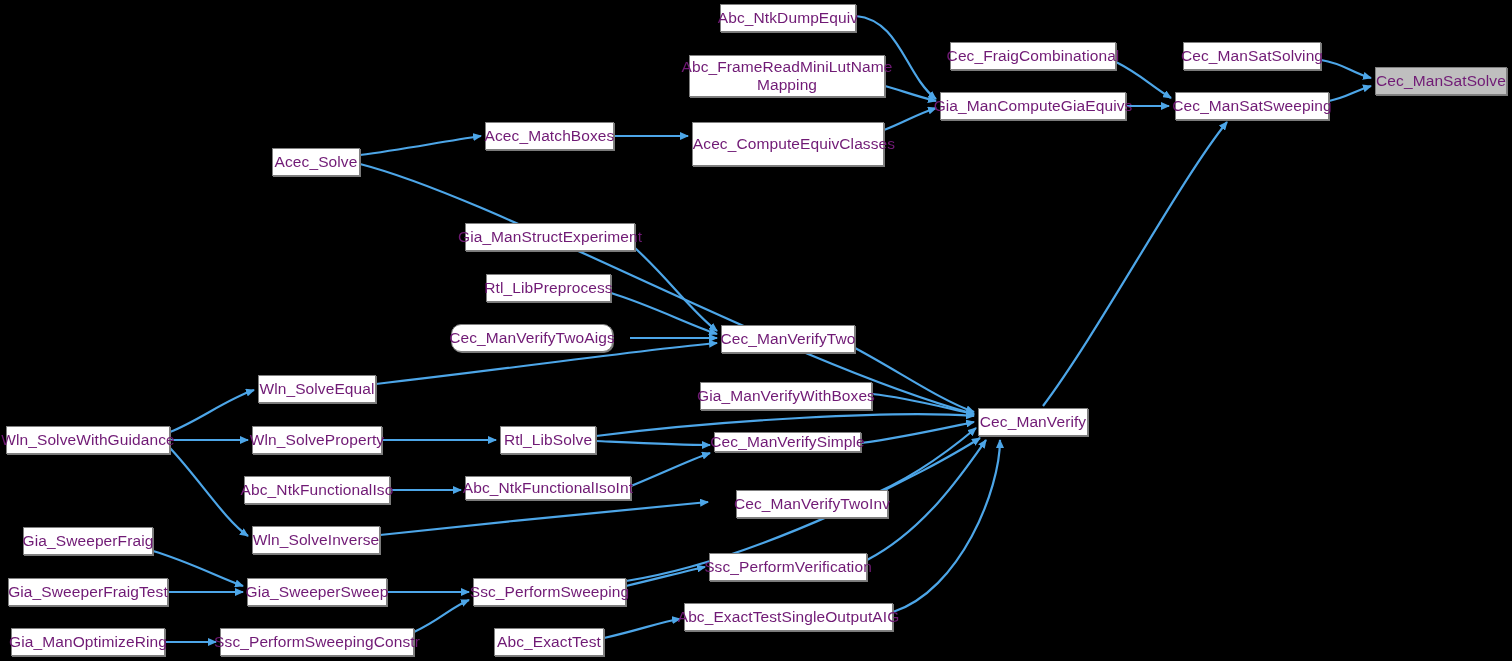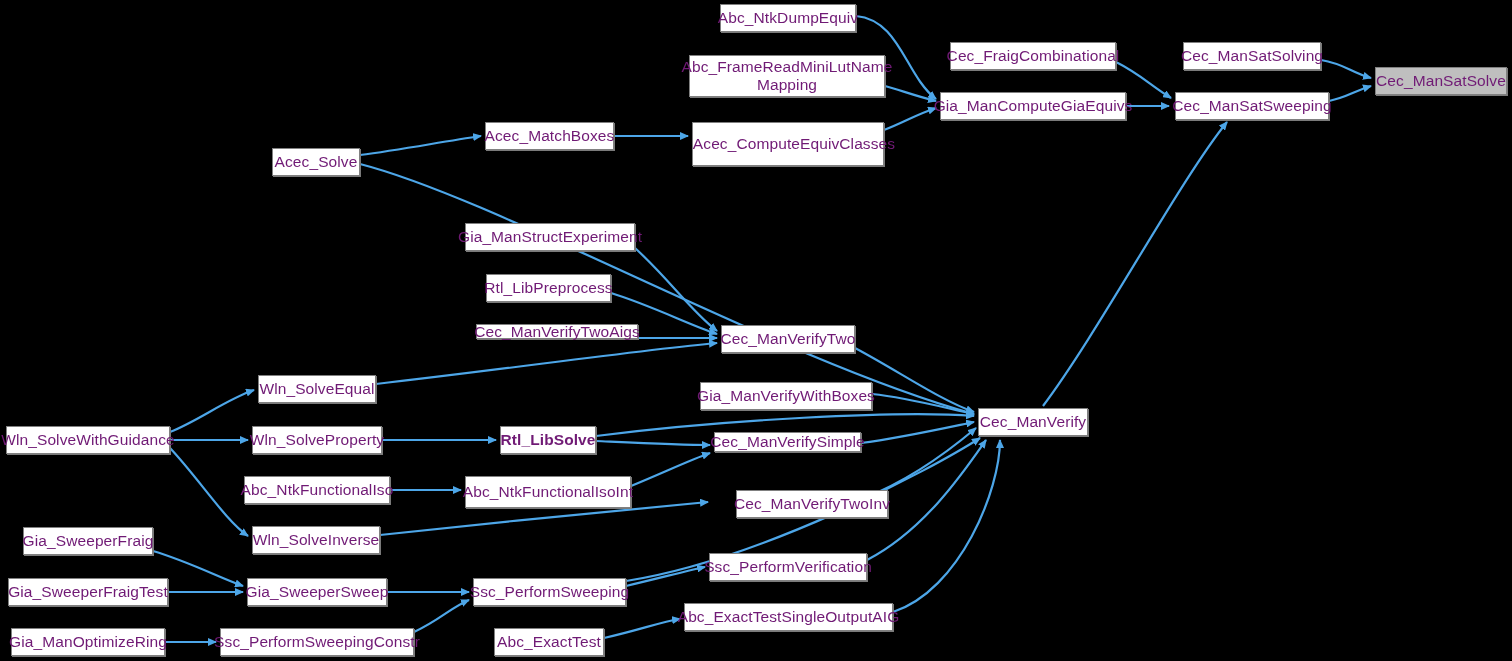--- a/index.html
+++ b/index.html
@@ -87,31 +87,31 @@
       <div class="node current" style="left: 1375px; top: 67px; width: 132px; height: 28px;">Cec_ManSatSolve</div>
       <div class="node" style="left: 689px; top: 55px; width: 196px; height: 42px;">Abc_FrameReadMiniLutName
 Mapping</div>
       <div class="node" style="left: 940px; top: 92px; width: 186px; height: 28px;">Gia_ManComputeGiaEquivs</div>
       <div class="node" style="left: 1175px; top: 92px; width: 154px; height: 28px;">Cec_ManSatSweeping</div>
       <div class="node" style="left: 485px; top: 122px; width: 129px; height: 28px;">Acec_MatchBoxes</div>
       <div class="node" style="left: 692px; top: 122px; width: 192px; height: 44px; padding-left: 12px;">Acec_ComputeEquivClasses</div>
       <div class="node" style="left: 272px; top: 148px; width: 88px; height: 28px;">Acec_Solve</div>
       <div class="node" style="left: 465px; top: 223px; width: 170px; height: 28px;">Gia_ManStructExperiment</div>
       <div class="node" style="left: 486px; top: 274px; width: 125px; height: 28px;">Rtl_LibPreprocess</div>
-      <div class="node" style="left: 476px; top: 324px; width: 162px; height: 15px;">Cec_ManVerifyTwoAigs</div>
+      <div class="node" style="left: 451px; top: 324px; width: 162px; height: 28px; border-radius: 10px;">Cec_ManVerifyTwoAigs</div>
       <div class="node" style="left: 721px; top: 325px; width: 134px; height: 28px;">Cec_ManVerifyTwo</div>
       <div class="node" style="left: 258px; top: 375px; width: 118px; height: 28px;">Wln_SolveEqual</div>
       <div class="node" style="left: 700px; top: 382px; width: 172px; height: 28px;">Gia_ManVerifyWithBoxes</div>
       <div class="node" style="left: 6px; top: 426px; width: 164px; height: 28px;">Wln_SolveWithGuidance</div>
       <div class="node" style="left: 252px; top: 426px; width: 130px; height: 28px;">Wln_SolveProperty</div>
-      <div class="node" style="left: 500px; top: 426px; width: 96px; height: 28px; font-weight: bold;">Rtl_LibSolve</div>
+      <div class="node" style="left: 500px; top: 426px; width: 96px; height: 28px;">Rtl_LibSolve</div>
       <div class="node" style="left: 978px; top: 408px; width: 110px; height: 28px;">Cec_ManVerify</div>
       <div class="node" style="left: 714px; top: 432px; width: 147px; height: 20px;">Cec_ManVerifySimple</div>
       <div class="node" style="left: 244px; top: 476px; width: 146px; height: 28px;">Abc_NtkFunctionalIso</div>
-      <div class="node" style="left: 465px; top: 476px; width: 166px; height: 32px;">Abc_NtkFunctionalIsoInt</div>
+      <div class="node" style="left: 465px; top: 476px; width: 166px; height: 24px;">Abc_NtkFunctionalIsoInt</div>
       <div class="node" style="left: 712px; top: 490px; width: 152px; height: 28px; margin-left: 24px;">Cec_ManVerifyTwoInv</div>
       <div class="node" style="left: 252px; top: 526px; width: 128px; height: 28px;">Wln_SolveInverse</div>
       <div class="node" style="left: 23px; top: 527px; width: 130px; height: 28px;">Gia_SweeperFraig</div>
       <div class="node" style="left: 709px; top: 553px; width: 158px; height: 28px;">Ssc_PerformVerification</div>
       <div class="node" style="left: 8px; top: 578px; width: 160px; height: 28px;">Gia_SweeperFraigTest</div>
       <div class="node" style="left: 247px; top: 578px; width: 140px; height: 28px;">Gia_SweeperSweep</div>
       <div class="node" style="left: 473px; top: 578px; width: 153px; height: 28px;">Ssc_PerformSweeping</div>
       <div class="node" style="left: 684px; top: 603px; width: 209px; height: 28px;">Abc_ExactTestSingleOutputAIG</div>
       <div class="node" style="left: 11px; top: 628px; width: 154px; height: 28px;">Gia_ManOptimizeRing</div>
       <div class="node" style="left: 220px; top: 628px; width: 194px; height: 28px;">Ssc_PerformSweepingConstr</div>

